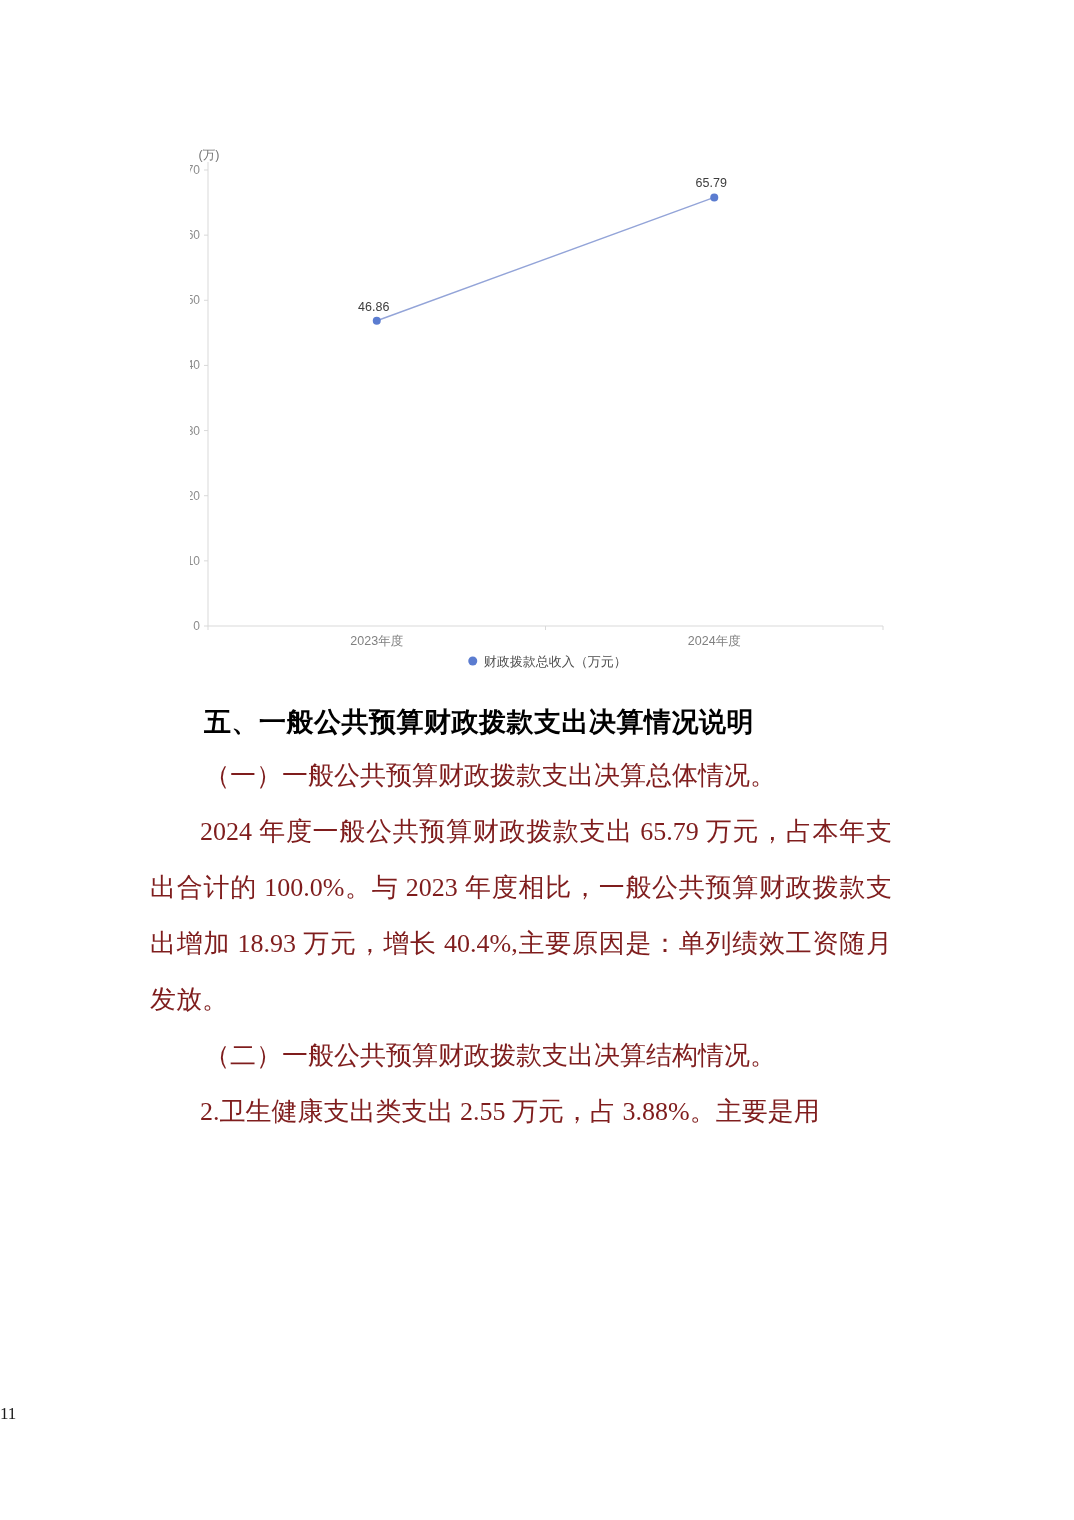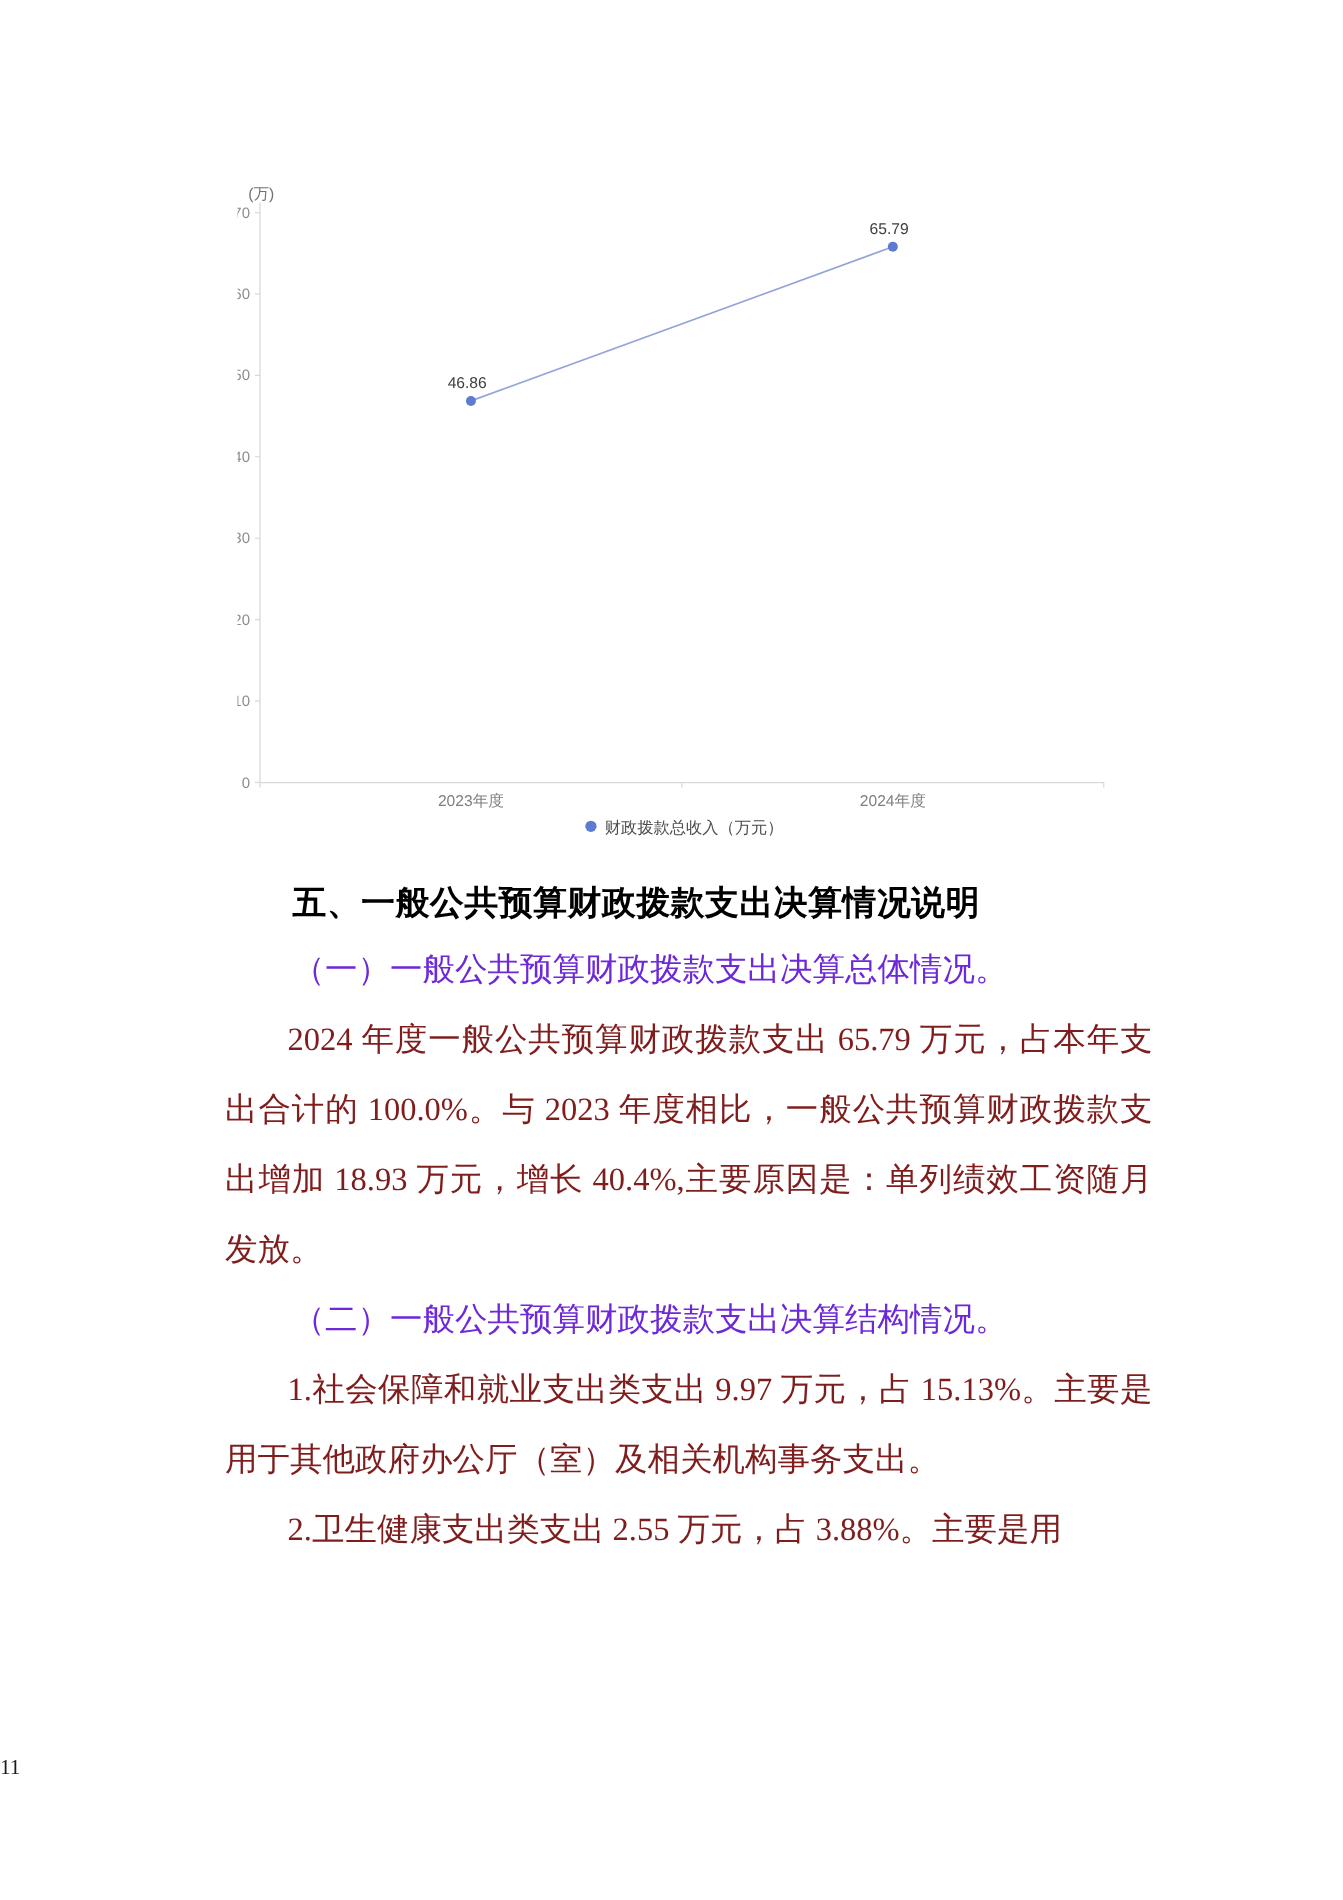--- a/index.html
+++ b/index.html
@@ -15,41 +15,41 @@
   .chart-wrap {
     position: absolute;
     left: 190px;
     top: 140px;
     width: 700px;
     height: 540px;
   }
   .chart-wrap svg { display: block; }
   .text-col {
     position: absolute;
-    left: 180px;
+    left: 150px;
     top: 702px;
     width: 742px;
   }
   .doc-heading {
     margin: 0 0 6px 0;
     font-family: "Liberation Sans", sans-serif;
     font-weight: 700;
     font-size: 27px;
     line-height: 40px;
     text-indent: 54px;
     letter-spacing: 0.5px;
     color: #000000;
   }
   .doc-sub {
     margin: 0;
     font-size: 26px;
     line-height: 56px;
     text-indent: 54px;
     font-weight: 500;
-    color: #6d28d9;
+    color: #7f1d1d;
   }
   .doc-body {
     margin: 0;
     font-size: 26px;
     line-height: 56px;
     text-align: justify;
     color: #7f1d1d;
   }
   .doc-body.indent { text-indent: 50px; }
   .page-number {
@@ -101,19 +101,18 @@
         <circle cx="282.75" cy="521" r="4.5" fill="#5b7cd0"></circle>
         <text x="293.75" y="526" font-size="13" font-family="&quot;Liberation Sans&quot;, sans-serif" fill="#4d4d4d">财政拨款总收入（万元）</text>
       </svg>
   </div>
 
   <div class="text-col">
     <h1 class="doc-heading">五、一般公共预算财政拨款支出决算情况说明</h1>
     <p class="doc-sub">（一）一般公共预算财政拨款支出决算总体情况。</p>
     <p class="doc-body indent">2024 年度一般公共预算财政拨款支出 65.79 万元，占本年支出合计的 100.0%。与 2023 年度相比，一般公共预算财政拨款支出增加 18.93 万元，增长 40.4%,主要原因是：单列绩效工资随月发放。</p>
     <p class="doc-sub">（二）一般公共预算财政拨款支出决算结构情况。</p>
-    <p class="doc-body indent">1.社会保障和就业支出类支出 9.97 万元，占 15.13%。主要是用于其他政府办公厅（室）及相关机构事务支出。</p>
     <p class="doc-body indent">2.卫生健康支出类支出 2.55 万元，占 3.88%。主要是用</p>
   </div>
 
   <div class="page-number">11</div>
 
 </div>
 
 </body></html>

